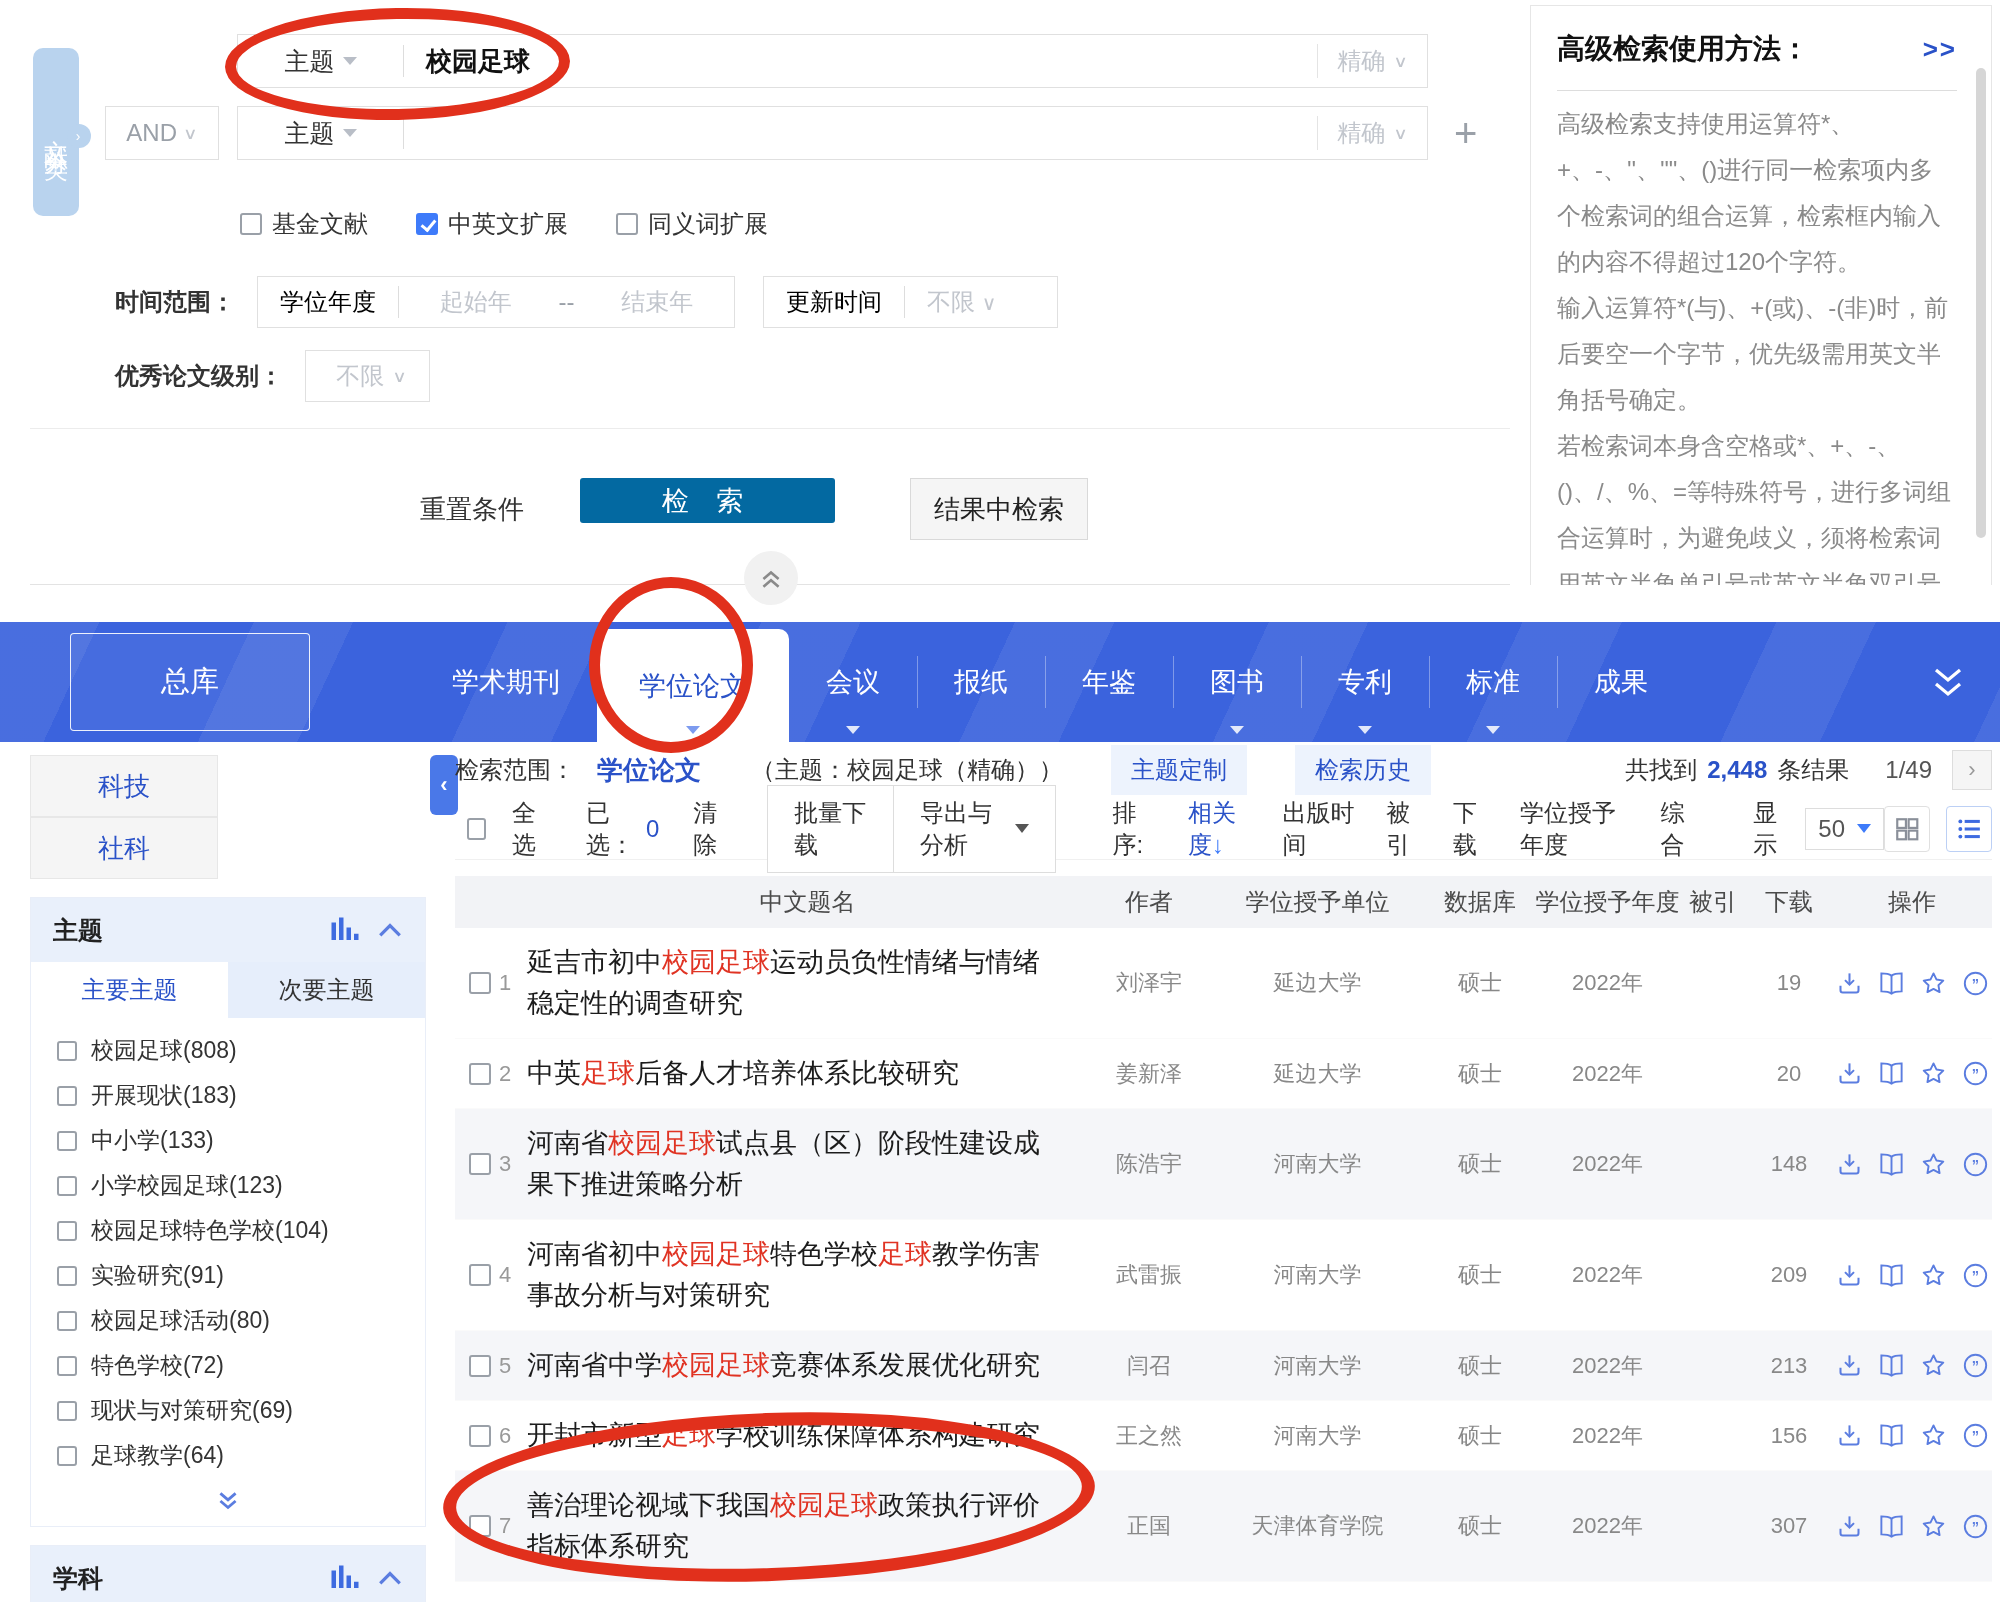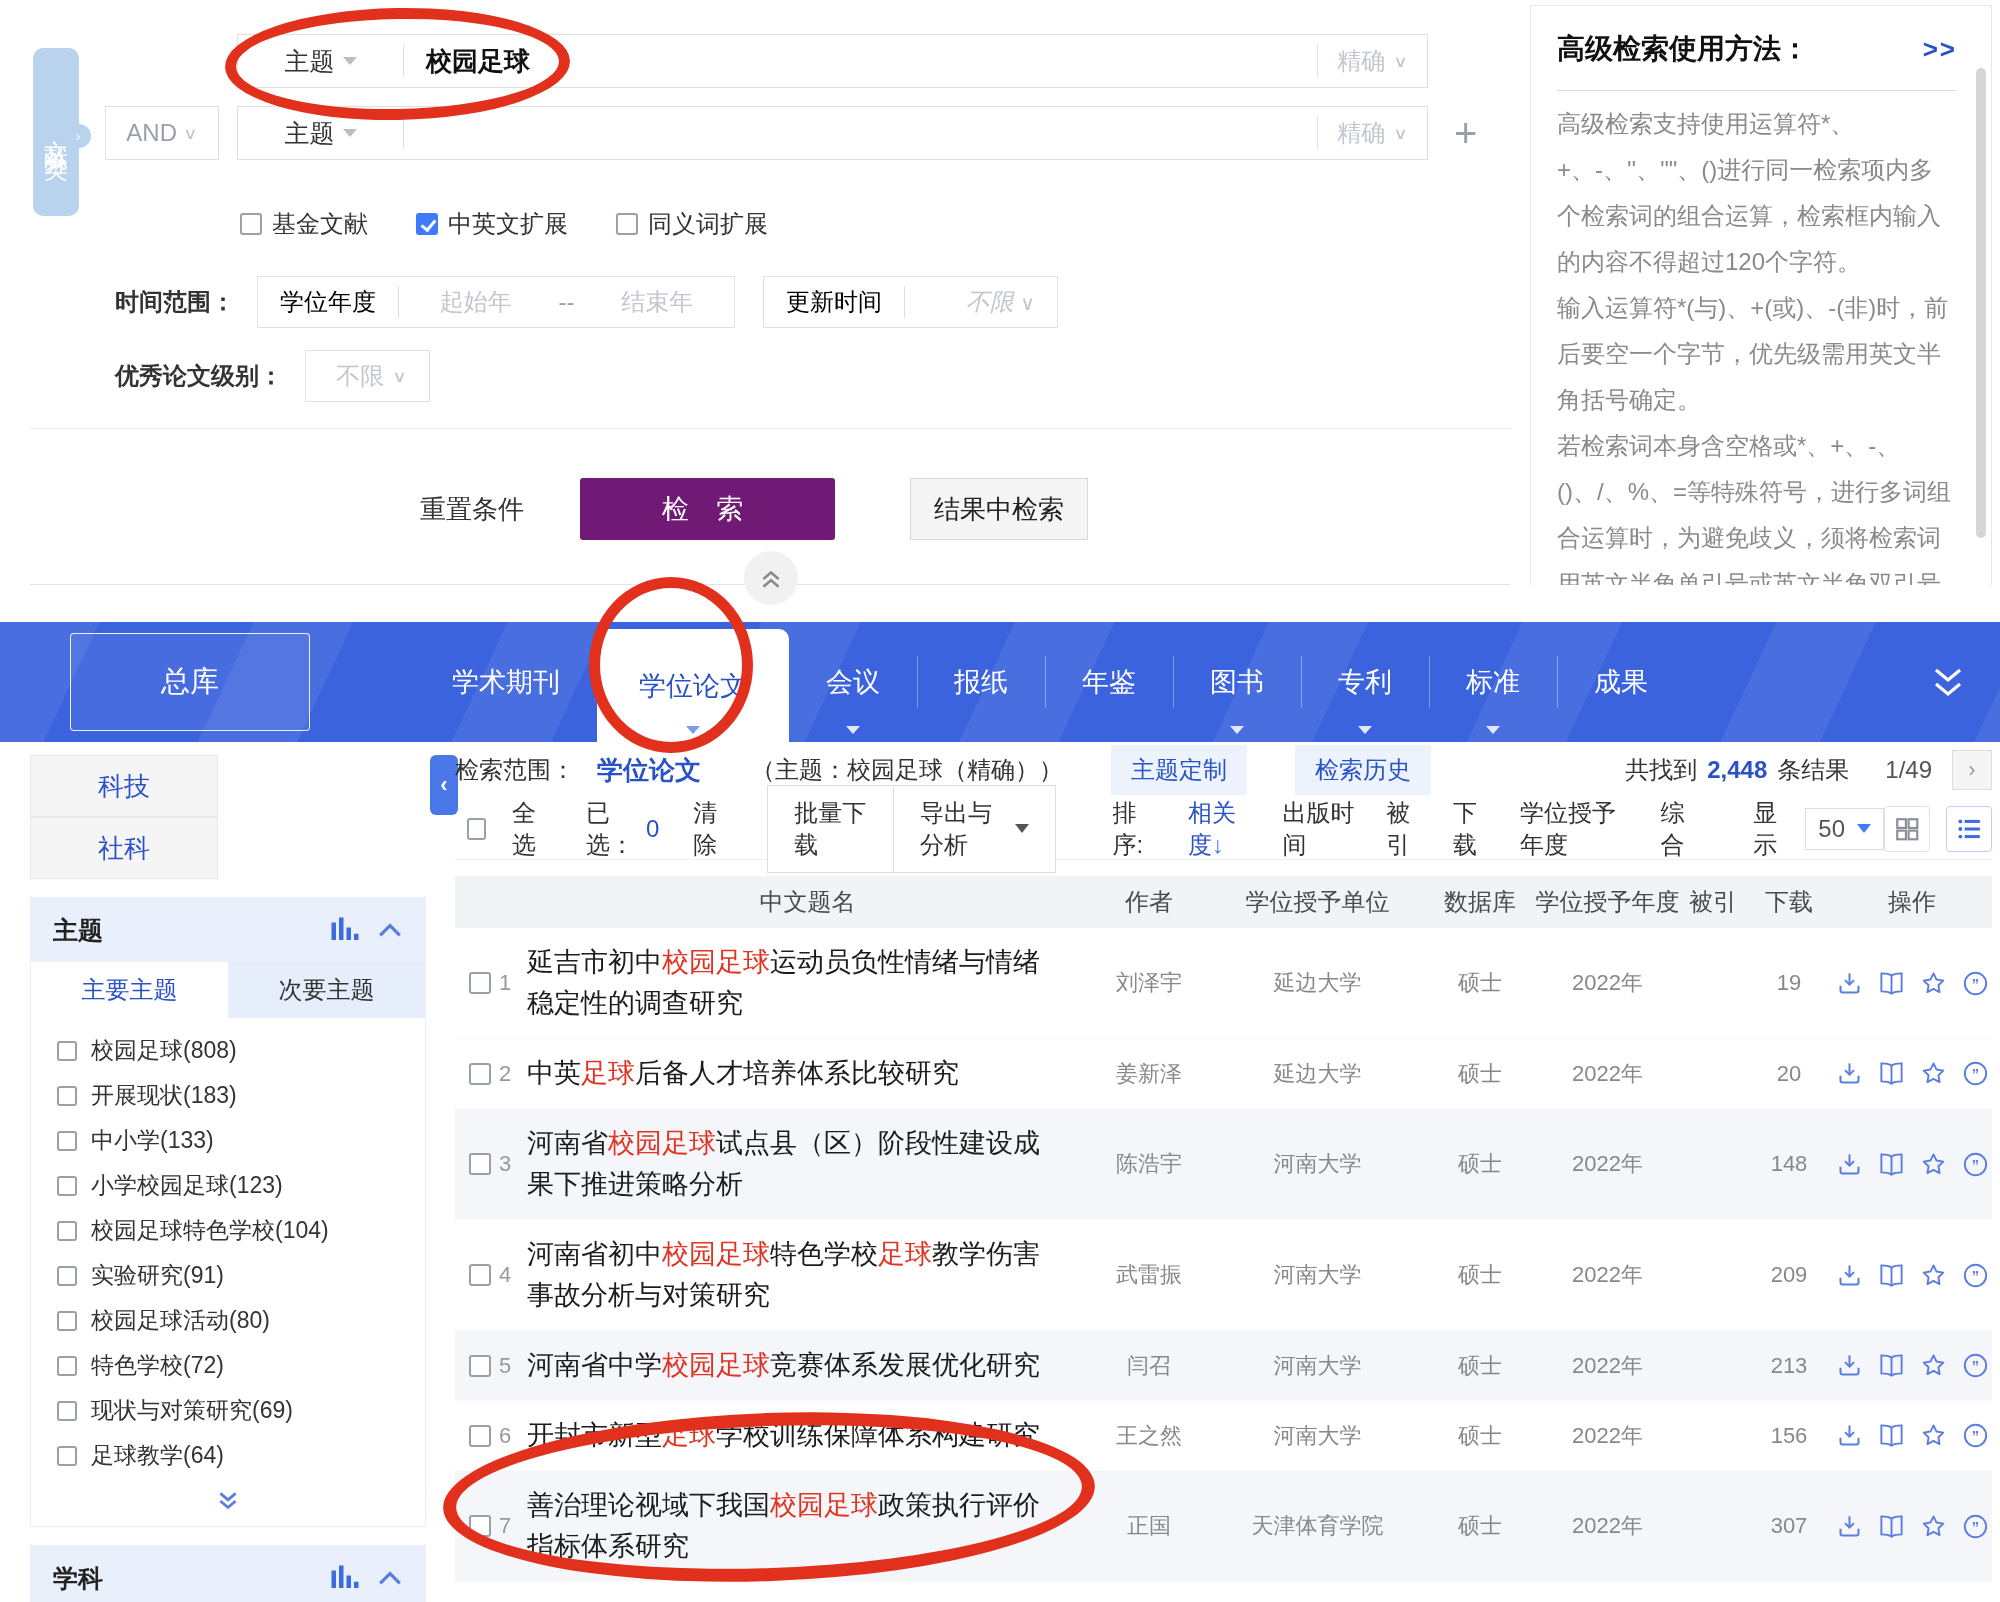--- a/index.html
+++ b/index.html
@@ -35,21 +35,21 @@
   .box.on { background:#3e7bfa; border-color:#3e7bfa; position:relative; }
   .box.on:after { content:""; position:absolute; left:6px; top:2px; width:6px; height:11px;
                   border:solid #fff; border-width:0 3px 3px 0; transform:rotate(40deg); }
   .formline { position:absolute; display:flex; align-items:center; font-size:24px; }
   .lbl { font-weight:bold; color:#333; }
   .tbox { border:1px solid #e0e0e0; height:52px; display:flex; align-items:center; font-size:24px; }
   .tseg { padding:0 22px; color:#000000; } .tseg.ph { color:#c2c6cd; } .tseg.dash { color:#9aa0a8; padding:0 6px;}
   .divline { position:absolute; left:0; top:420px; width:1480px; height:1px; background:#ececec; }
   .btnrow { position:absolute; top:470px; left:0; width:100%; height:64px; }
   .reset { position:absolute; left:390px; top:14px; font-size:26px; color:#333; cursor:pointer; }
-  .gobtn { position:absolute; left:550px; top:0; width:255px; height:62px; background:#701a75; color:#fff;
+  .gobtn { position:absolute; left:550px; top:0; width:255px; height:45px; background:#0369a1; color:#fff;
            font-size:27px; border:none; border-radius:3px; letter-spacing:10px; cursor:pointer; }
   .inresults { position:absolute; left:880px; top:0; width:178px; height:62px; background:#f5f5f5;
                border:1px solid #d9d9d9; font-size:26px; color:#222; cursor:pointer; }
   .pill { position:absolute; left:714px; top:543px; width:54px; height:54px; border-radius:50%;
           background:#f1f1f1; display:flex; align-items:center; justify-content:center; cursor:pointer; z-index:5;}
 
   
   .help { position:absolute; left:1530px; top:5px; width:462px; height:580px; border:1px solid #e6e6e6;
           border-bottom:none; padding:24px 34px 0 26px; overflow:hidden; }
   .help h2 { font-size:28px; color:#111; display:flex; justify-content:space-between; align-items:center;}
@@ -200,21 +200,21 @@
     <div class="tbox" style="width:478px; margin-left:22px;">
       <span class="tseg">学位年度</span>
       <div class="sdiv"></div>
       <span class="tseg ph" style="flex:1; text-align:center;">起始年</span>
       <span class="tseg dash">--</span>
       <span class="tseg ph" style="flex:1; text-align:center;">结束年</span>
     </div>
     <div class="tbox" style="width:295px; margin-left:28px;">
       <span class="tseg">更新时间</span>
       <div class="sdiv"></div>
-      <span class="tseg ph" style="flex:1; text-align:right;font-style:italic;"><span>不限</span> <span class="vee">∨</span></span>
+      <span class="tseg ph" style="flex:1; text-align:left;"><span>不限</span> <span class="vee">∨</span></span>
     </div>
   </div>
 
   <div class="formline" style="left:85px; top:342px;">
     <span class="lbl">优秀论文级别：</span>
     <div class="tbox" style="width:125px; margin-left:22px; justify-content:center;">
       <span class="tseg ph" style="padding:0 8px;">不限</span>
       <span class="vee">∨</span>
     </div>
   </div>

